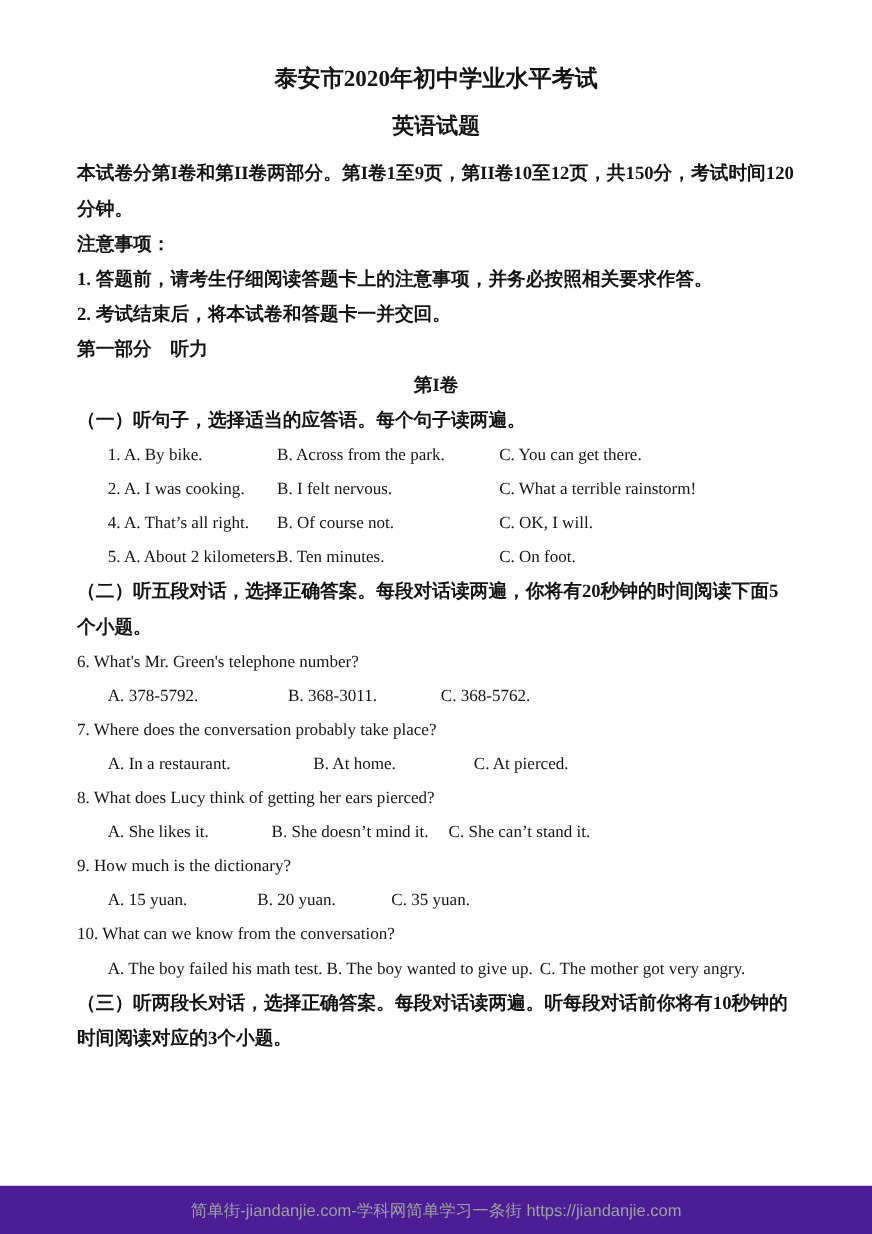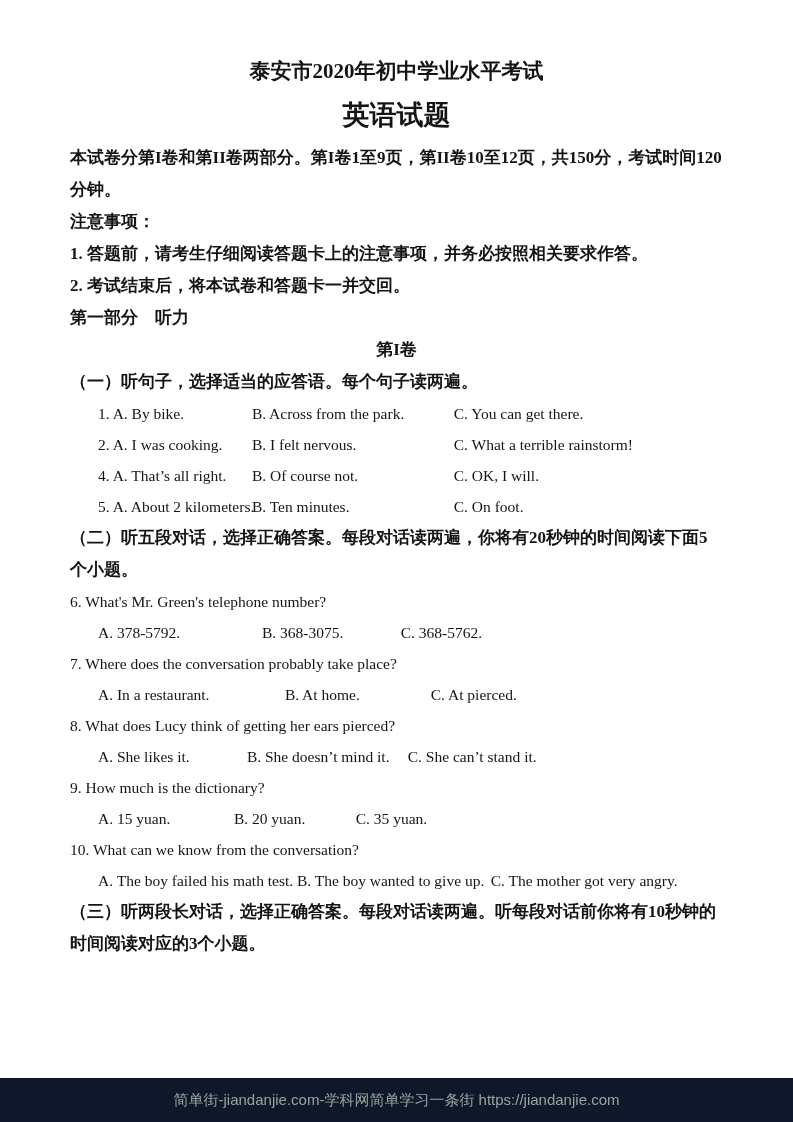--- a/index.html
+++ b/index.html
@@ -18,21 +18,21 @@
   .title {
     margin: 0 0 10px 0;
     text-align: center;
     font-size: 21px;
     font-weight: 700;
     line-height: 34px;
   }
   .subtitle {
     margin: 0 0 10px 0;
     text-align: center;
-    font-size: 27px;
+    font-size: 20px;
     font-weight: 700;
     line-height: 34px;
   }
 
   .cn {
     font-size: 17px;
     font-weight: 700;
     line-height: 32px;
     margin: 0;
   }
@@ -104,21 +104,21 @@
       <span class="oa w150">5. A. About 2 kilometers.</span>
       <span class="oa w198">B. Ten minutes.</span>
       <span class="oa">C. On foot.</span>
     </div>
 
     <p class="cn">（二）听五段对话，选择正确答案。每段对话读两遍，你将有20秒钟的时间阅读下面5个小题。</p>
 
     <p class="en-line">6. What's Mr. Green's telephone number?</p>
     <div class="en-line optrow">
       <span class="oa w160">A. 378-5792.</span>
-      <span class="oa w135">B. 368-3075.</span>
+      <span class="oa w135">B. 368-3011.</span>
       <span class="oa">C. 368-5762.</span>
     </div>
 
     <p class="en-line">7. Where does the conversation probably take place?</p>
     <div class="en-line optrow">
       <span class="oa w183">A. In a restaurant.</span>
       <span class="oa w142">B. At home.</span>
       <span class="oa">C. At pierced.</span>
     </div>
 
@@ -140,16 +140,16 @@
     <div class="en-line optrow">
       <span class="oa w195">A. The boy failed his math test.</span>
       <span class="oa w190">B. The boy wanted to give up.</span>
       <span class="oa">C. The mother got very angry.</span>
     </div>
 
     <p class="cn">（三）听两段长对话，选择正确答案。每段对话读两遍。听每段对话前你将有10秒钟的时间阅读对应的3个小题。</p>
 
   </div>
 
-  <div class="footer" style="background: #0f172a; color: rgb(154, 163, 158);">
+  <div class="footer" style="background: #4c1d95; color: rgb(154, 163, 158);">
     <span>简单街-jiandanjie.com-学科网简单学习一条街 https://jiandanjie.com</span>
   </div>
 </div>
 
 </body></html>

